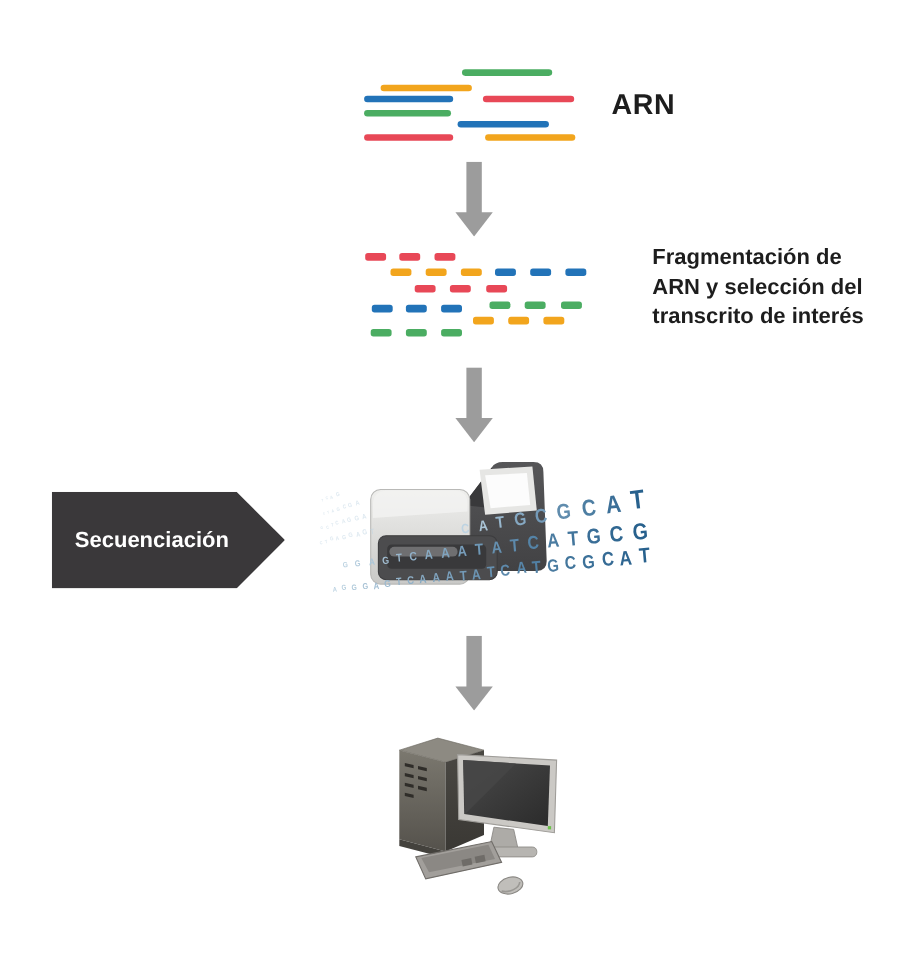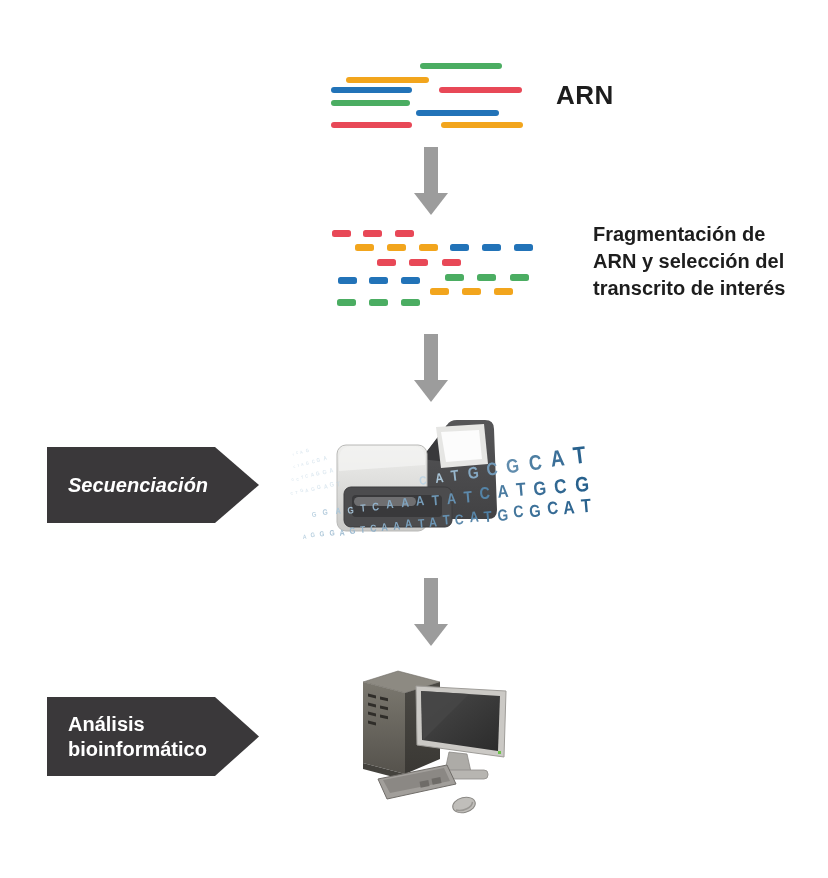--- a/index.html
+++ b/index.html
@@ -22,21 +22,21 @@
   }
   
   .banner{
     position:absolute;left:47px;width:212px;box-sizing:border-box;
     background:var(--banner_bg);color:var(--banner_text);
     display:flex;align-items:center;padding-left:21px;
     clip-path:polygon(0 0,168px 0,100% 50%,168px 100%,0 100%);
   }
   .banner span{font-size:20px;line-height:25px;font-weight:bold;white-space:pre-line;}
   .banner-1{top:230px;height:80px;}
-  .banner-2{top:447px;height:76px;font-style:italic;}
+  .banner-2{top:447px;height:88px;}
   .banner-3{top:697px;height:79px;}
   
   .down-arrow{position:absolute;left:413px;width:36px;height:68px;}
   .arrow-fill{fill:var(--arrow);}
   .arrow-1{top:147px;} .arrow-2{top:334px;} .arrow-3{top:578px;}
   
   .sequencer{position:absolute;left:325px;top:415px;}
   .computer{position:absolute;left:335px;top:662px;}
   .dna-row{
     position:absolute;display:flex;align-items:flex-end;white-space:nowrap;
@@ -236,24 +236,20 @@
         <span style="font-size: 4.33333px; margin-right: 2px; color: rgb(189, 211, 226);">A</span>
         <span style="font-size: 5px; margin-right: 2px; color: rgb(189, 211, 226);">G</span>
       </div>
     </div>
 
   <svg class="down-arrow arrow-3" viewBox="0 0 36 68">
     <rect class="arrow-fill" x="11" y="0" width="14" height="47"></rect>
     <polygon class="arrow-fill" points="1,46 35,46 18,68"></polygon>
   </svg>
 
-  <div class="banner banner-3">
-    <span>Análisis
-bioinformático</span>
-  </div>
 
   <svg class="computer" width="190" height="160" viewBox="0 0 190 160">
     <defs>
       <linearGradient id="towerL" x1="0" y1="0" x2="0" y2="1">
         <stop offset="0" stop-color="#7b786f"></stop>
           <stop offset="1" stop-color="#55524c"></stop>
       </linearGradient>
       <linearGradient id="towerR" x1="0" y1="0" x2="0" y2="1">
         <stop offset="0" stop-color="#4a4843"></stop>
           <stop offset="1" stop-color="#3a3834"></stop>

